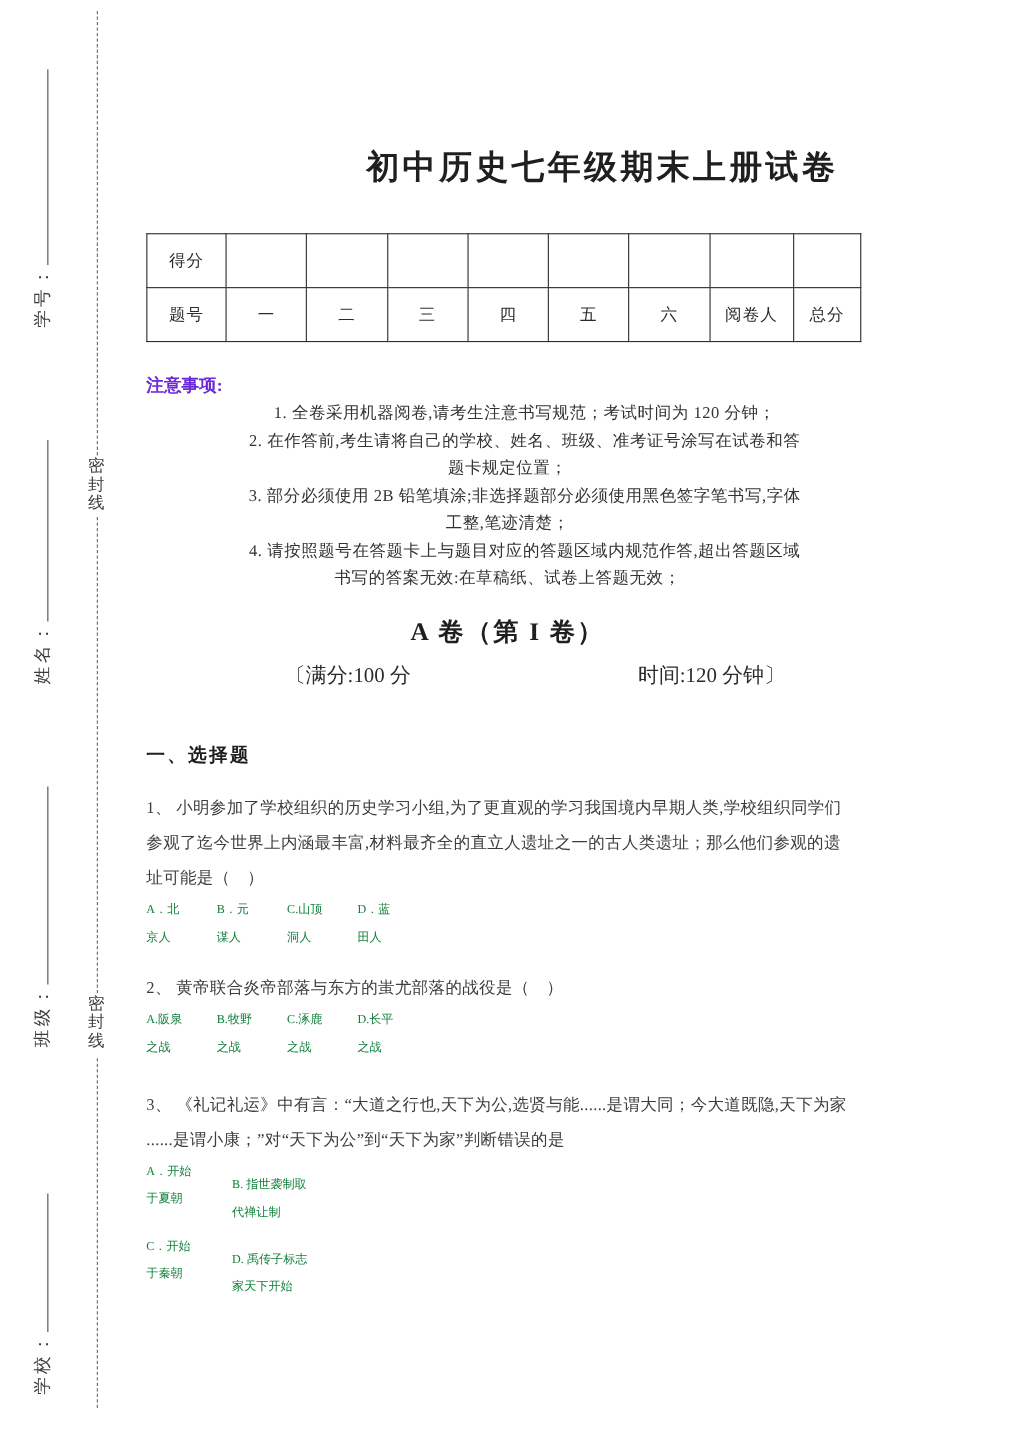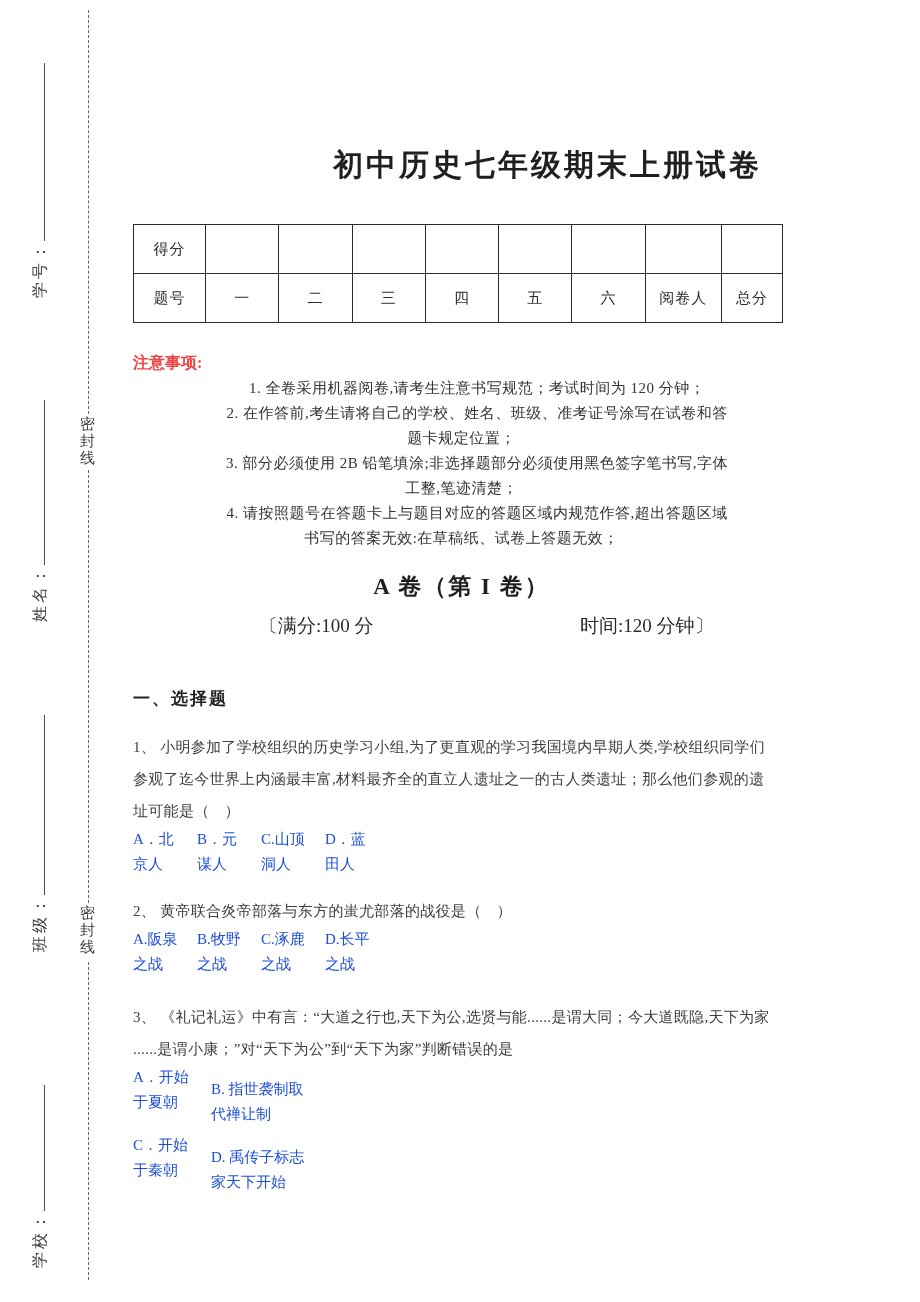--- a/index.html
+++ b/index.html
@@ -15,50 +15,50 @@
     color:#3a3a3a;white-space:nowrap;
   }
   .f-line{display:inline-block;border-bottom:1px solid #4a4a4a;height:13px;}
   .seal-seg{position:absolute;left:88px;width:0;border-left:1px dashed #666;}
   .seal-label{
     position:absolute;left:80px;width:18px;font-size:15px;line-height:17px;
     color:#3a3a3a;word-break:break-all;
     font-family:"Liberation Serif","DejaVu Serif",serif;
   }
   
-  .content{position:absolute;left:133px;top:16px;width:657px;}
+  .content{position:absolute;left:133px;top:4px;width:657px;}
   .title{
     margin:0;padding:125px 0 0 200px;font-size:30px;line-height:48px;
     font-weight:bold;letter-spacing:3px;color:#1f1f1f;white-space:nowrap;
   }
   table.score{
     border-collapse:collapse;margin-top:35px;table-layout:fixed;width:650px;
   }
   table.score td{
     border:1.5px solid #2b2b2b;height:48px;text-align:center;
     font-size:15px;color:#2b2b2b;letter-spacing:1px;padding:0;
   }
   .notice{margin-top:27px;font-size:15px;line-height:25px;color:#333;}
-  .notice-heading{font-weight:bold;font-size:16px;line-height:26px;color:#ef4444;}
+  .notice-heading{font-weight:bold;font-size:16px;line-height:26px;color:#6d28d9;}
   .notice-line{white-space:pre-wrap;letter-spacing:0.5px;text-align:center;}
   .section-a{
     margin:17px 0 0 0;text-align:center;font-size:23px;line-height:38px;
     font-weight:bold;color:#1f1f1f;letter-spacing:2px;
   }
   .score-time{position:relative;height:25px;margin-top:7px;font-size:19px;color:#2b2b2b;}
   .score-time .full-score{margin-left:126px;}
   .score-time .time{position:absolute;left:447px;top:0;}
   .part-heading{margin-top:49px;font-size:17px;line-height:24px;font-weight:bold;color:#1f1f1f;letter-spacing:2px;}
   .question{margin-top:18px;}
   .question.q1{margin-top:20px;}
   .question.q3{margin-top:24px;}
   .stem-line{font-size:15px;line-height:32px;color:#3d3d3d;letter-spacing:0.3px;}
   .opt-row{display:flex;}
   .opt-row + .opt-row{margin-top:6px;}
-  .opt{width:64px;font-size:15px;line-height:25px;color:#1d4ed8;}
+  .opt{width:64px;font-size:11px;line-height:25px;color:#15803d;}
   .q3 .opt{width:78px;}
   .q3 .opt:last-child{width:auto;margin-top:12px;}
 </style>
 </head>
 <body>
 
 <div class="v-field" style="left:30px;top:298px;">
   <span>学号：</span><span class="f-line" style="width:178px;"></span>
 </div>
 <div class="v-field" style="left:30px;top:622px;">

